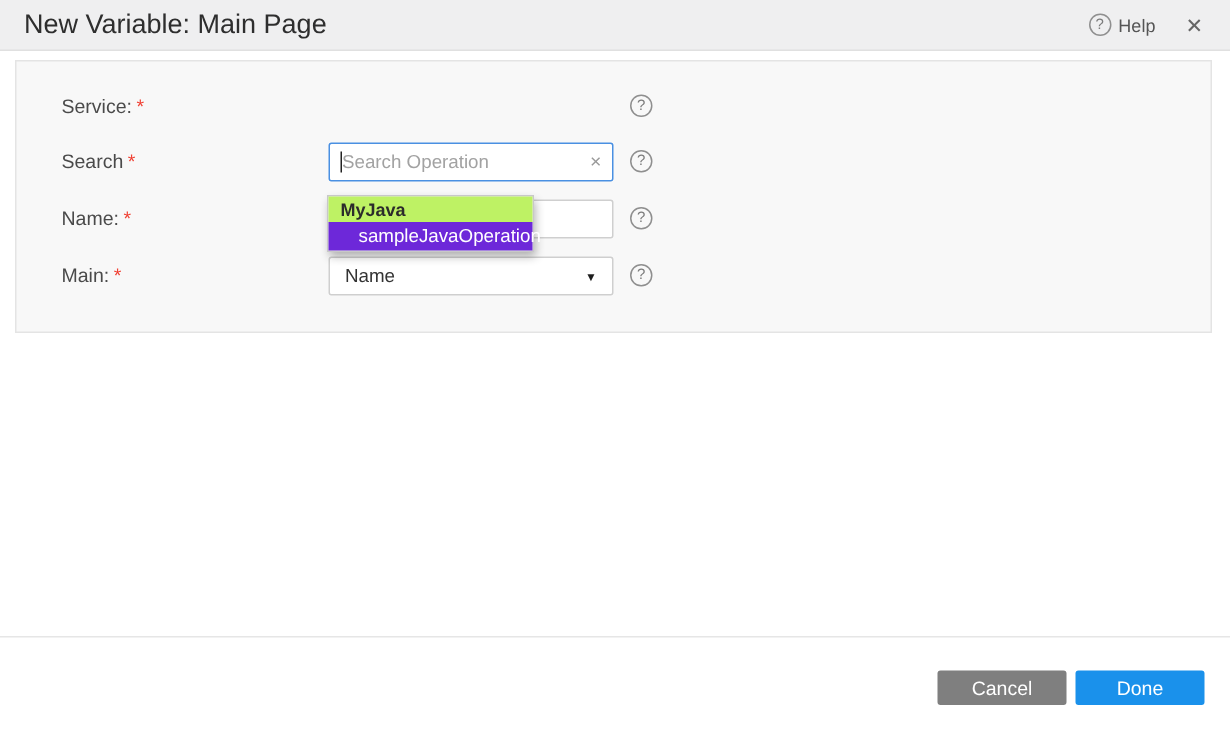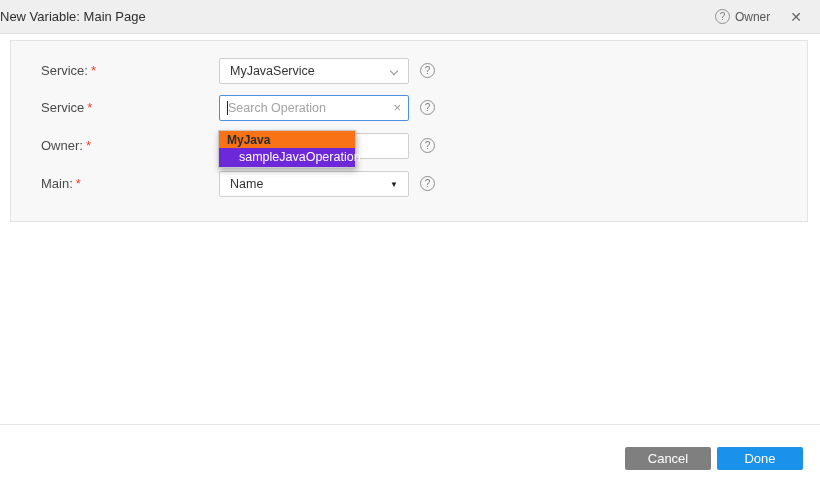--- a/index.html
+++ b/index.html
@@ -4,21 +4,21 @@
 <style>
   * { margin:0; padding:0; box-sizing:border-box; }
   html,body { width:820px; height:486px; background:#ffffff; overflow:hidden;
               font-family:"Liberation Sans", sans-serif; }
   .stage { position:relative; width:820px; height:486px; }
 
   
   .header { position:absolute; left:0; top:0; width:820px; height:34px;
             background:#efeff0; border-bottom:1px solid #e0e0e0;
             display:flex; align-items:center; justify-content:space-between; }
-  .title { font-size:13px; font-weight:500; color:#2e2e2e; }
+  .title { margin-left:16px; font-size:18px; font-weight:500; color:#2e2e2e; }
   .header-right { display:flex; align-items:center; margin-right:14px; gap:16px; }
   .help-link { display:flex; align-items:center; gap:5px; cursor:pointer; }
   .help-label { font-size:12px; color:#555; }
   .q-circle { display:inline-flex; align-items:center; justify-content:center;
               width:15px; height:15px; border:1px solid #8f8f8f; border-radius:50%;
               color:#7d7d7d; font-size:10px; line-height:1; background:transparent; }
   .close { font-size:14px; color:#666; cursor:pointer; padding:2px 4px; }
 
   
   .panel { position:absolute; left:10px; top:40px; width:798px; height:182px;
@@ -49,21 +49,21 @@
   .search-wrap .textinput { border:1.5px solid #4a90e2; padding-right:36px; }
   .caret { position:absolute; left:8px; top:6px; width:1px; height:14px; background:#222; }
   .clear-x { position:absolute; right:8px; top:5px; font-size:13px; color:#9a9a9a;
              cursor:pointer; line-height:1.2; }
 
   
   .dropdown { position:absolute; left:218px; top:130px; width:138px; z-index:20;
               background:#fff; border:1px solid #c8c8c8;
               box-shadow:1px 3px 6px rgba(0,0,0,0.3); }
   .dd-group { font-size:12px; font-weight:bold; color:#2b2b2b; padding:2px 8px;
-              height:17px; line-height:14px; background:#f97316; }
+              height:17px; line-height:14px; background:#bef264; }
   .dd-item { font-size:12.5px; color:#fff; background:#6d28d9; padding:2px 8px 3px 20px;
              height:19px; line-height:15px; cursor:pointer; }
 
   
   .footer-line { position:absolute; left:0; top:424px; width:820px; height:1px;
                  background:#e6e6e6; }
   .btn { position:absolute; top:447px; width:86px; height:23px; border:none;
          border-radius:2px; color:#fff; font-size:13px; cursor:pointer;
          font-family:"Liberation Sans", sans-serif; }
   .btn-cancel { left:625px; background:#7f7f7f; }
@@ -72,56 +72,50 @@
 </head>
 <body>
 
 <div class="stage">
 
   <div class="header">
     <div class="title">New Variable: Main Page</div>
     <div class="header-right">
       <span class="help-link">
         <span class="q-circle">?</span>
-        <span class="help-label">Owner</span>
+        <span class="help-label">Help</span>
       </span>
       <span class="close">✕</span>
     </div>
   </div>
 
   <div class="panel">
 
     <div class="row" style="top:17px;">
       <div class="row-label">
         <span>Service:</span><span class="req">*</span>
       </div>
-      <div class="ctrl">
-        <div class="fakeselect">
-          <span>MyJavaService</span>
-          <span class="chev"></span>
-        </div>
-      </div>
       <span class="row-help q-circle">?</span>
     </div>
 
     <div class="row" style="top:54px;">
       <div class="row-label">
-        <span>Service</span><span class="req">*</span>
+        <span>Search</span><span class="req">*</span>
       </div>
       <div class="ctrl search-wrap">
         <input class="textinput" type="text" placeholder="Search Operation" style="">
         <span class="caret"></span>
         <span class="clear-x">×</span>
       </div>
       <span class="row-help q-circle">?</span>
     </div>
 
     <div class="row" style="top:92px;">
       <div class="row-label">
-        <span>Owner:</span><span class="req">*</span>
+        <span>Name:</span><span class="req">*</span>
       </div>
       <div class="ctrl">
         <input class="textinput" type="text" value="" style="">
       </div>
       <span class="row-help q-circle">?</span>
     </div>
 
     <div class="row" style="top:130px;">
       <div class="row-label">
         <span>Main:</span><span class="req">*</span>

